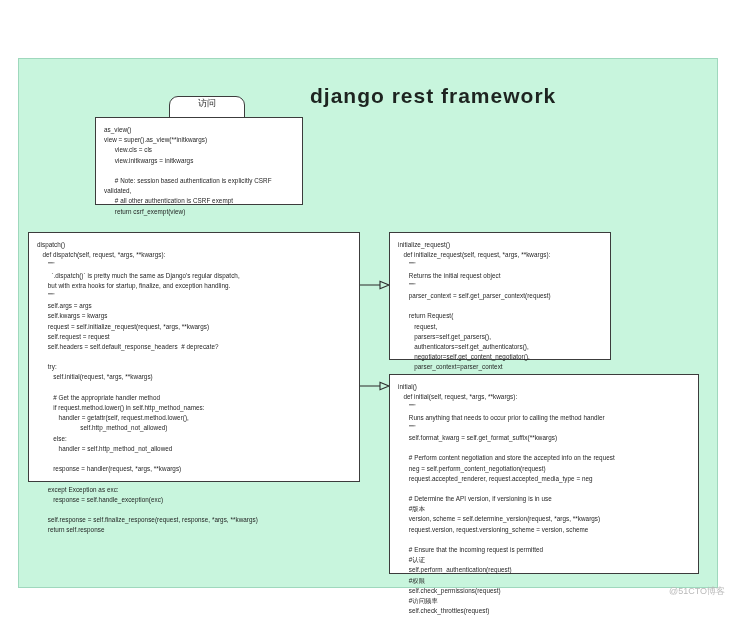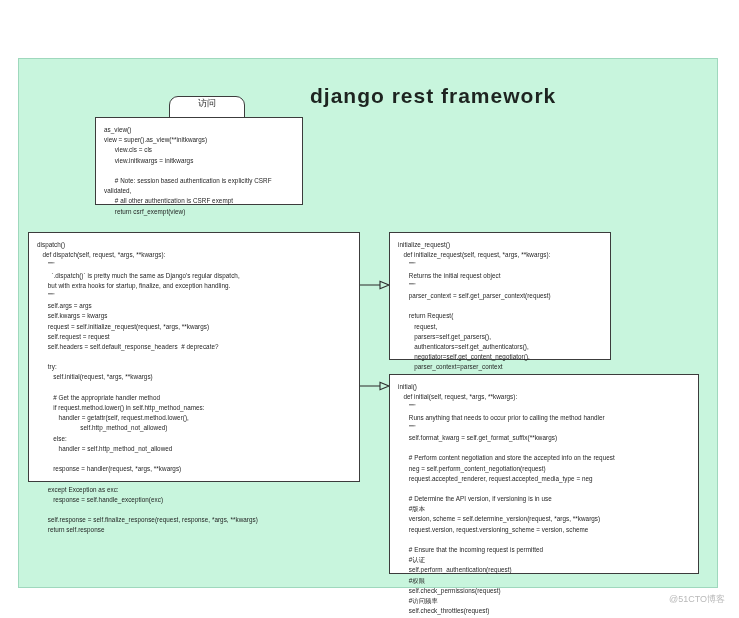--- a/index.html
+++ b/index.html
@@ -36,21 +36,21 @@
     letter-spacing: 1px;
     opacity: 0.85;
     white-space: nowrap;
     user-select: none;
     pointer-events: none;
   }
 
   .watermark-corner {
     position: absolute;
     right: 14px;
-    bottom: 12px;
+    bottom: 20px;
     font-size: 9px;
     color: #b9b9b9;
     white-space: nowrap;
     user-select: none;
   }
 
   
   .node {
     position: absolute;
     background: #ffffff;

